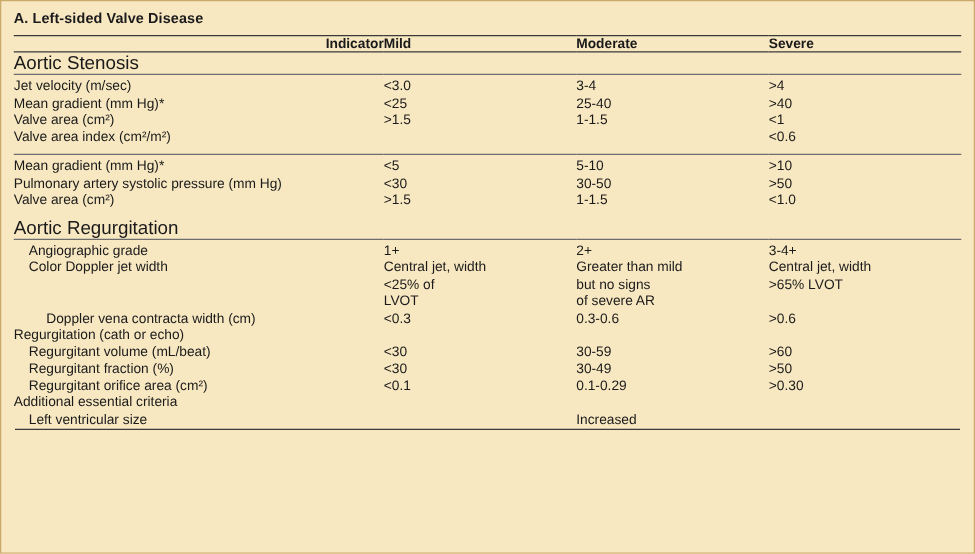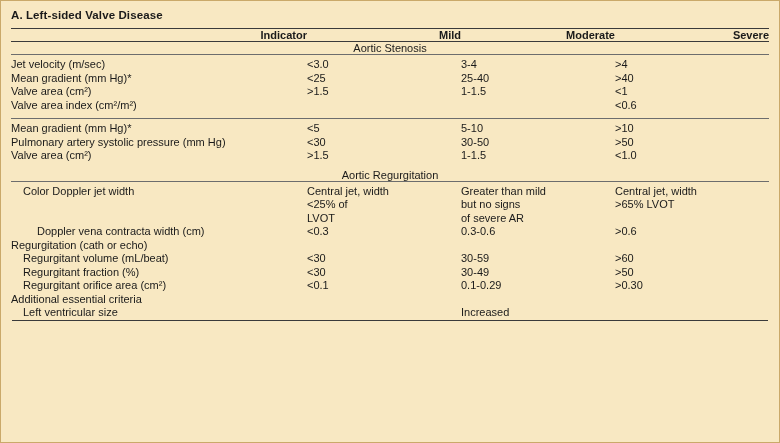--- a/index.html
+++ b/index.html
@@ -46,27 +46,27 @@
     font-size: 0;
     line-height: 0;
   }
   .rule-thin td {
     border-top: 0.9px solid #6d6d6d;
     height: 0;
     font-size: 0;
     line-height: 0;
   }
   th.col-ind { text-align: right; padding-left: 4px; width: 296px; }
-  th.col-c   { text-align: right; width: 154px; }
+  th.col-c   { text-align: left; width: 154px; }
   td.ind  { text-align: left; padding-left: 4px; }
   td.val  { text-align: left; }
   .sec {
-    font-size: 11px;
+    font-size: 15px;
     padding: 7px 0 7px 4px;
-    text-align: center;
+    text-align: left;
   }
   .row td {
     font-size: 11px;
     padding: 1.5px 0 1.5px 0;
     line-height: 13.5px;
   }
   .indent1 { padding-left: 12px !important; }
   .indent2 { padding-left: 26px !important; }
   .spacer td { height: 6px; font-size: 0; line-height: 0; }
   .spacer-sm td { height: 3px; font-size: 0; line-height: 0; }
@@ -170,20 +170,26 @@
         <tr>
           <td colspan="4" class="sec">Aortic Regurgitation</td>
         </tr>
         <tr class="rule-thin">
           <td colspan="4"></td>
         </tr>
         <tr class="spacer-sm">
           <td colspan="4"></td>
         </tr>
         <tr class="row">
+          <td class="ind indent1">Angiographic grade</td>
+          <td class="val">1+</td>
+          <td class="val">2+</td>
+          <td class="val">3-4+</td>
+        </tr>
+        <tr class="row">
           <td class="ind indent1">Color Doppler jet width</td>
           <td class="val multi">Central jet, width<br>&lt;25% of<br>LVOT</td>
           <td class="val multi">Greater than mild<br>but no signs<br>of severe AR</td>
           <td class="val multi">Central jet, width<br>&gt;65% LVOT</td>
         </tr>
         <tr class="row">
           <td class="ind indent2">Doppler vena contracta width (cm)</td>
           <td class="val">&lt;0.3</td>
           <td class="val">0.3-0.6</td>
           <td class="val">&gt;0.6</td>

